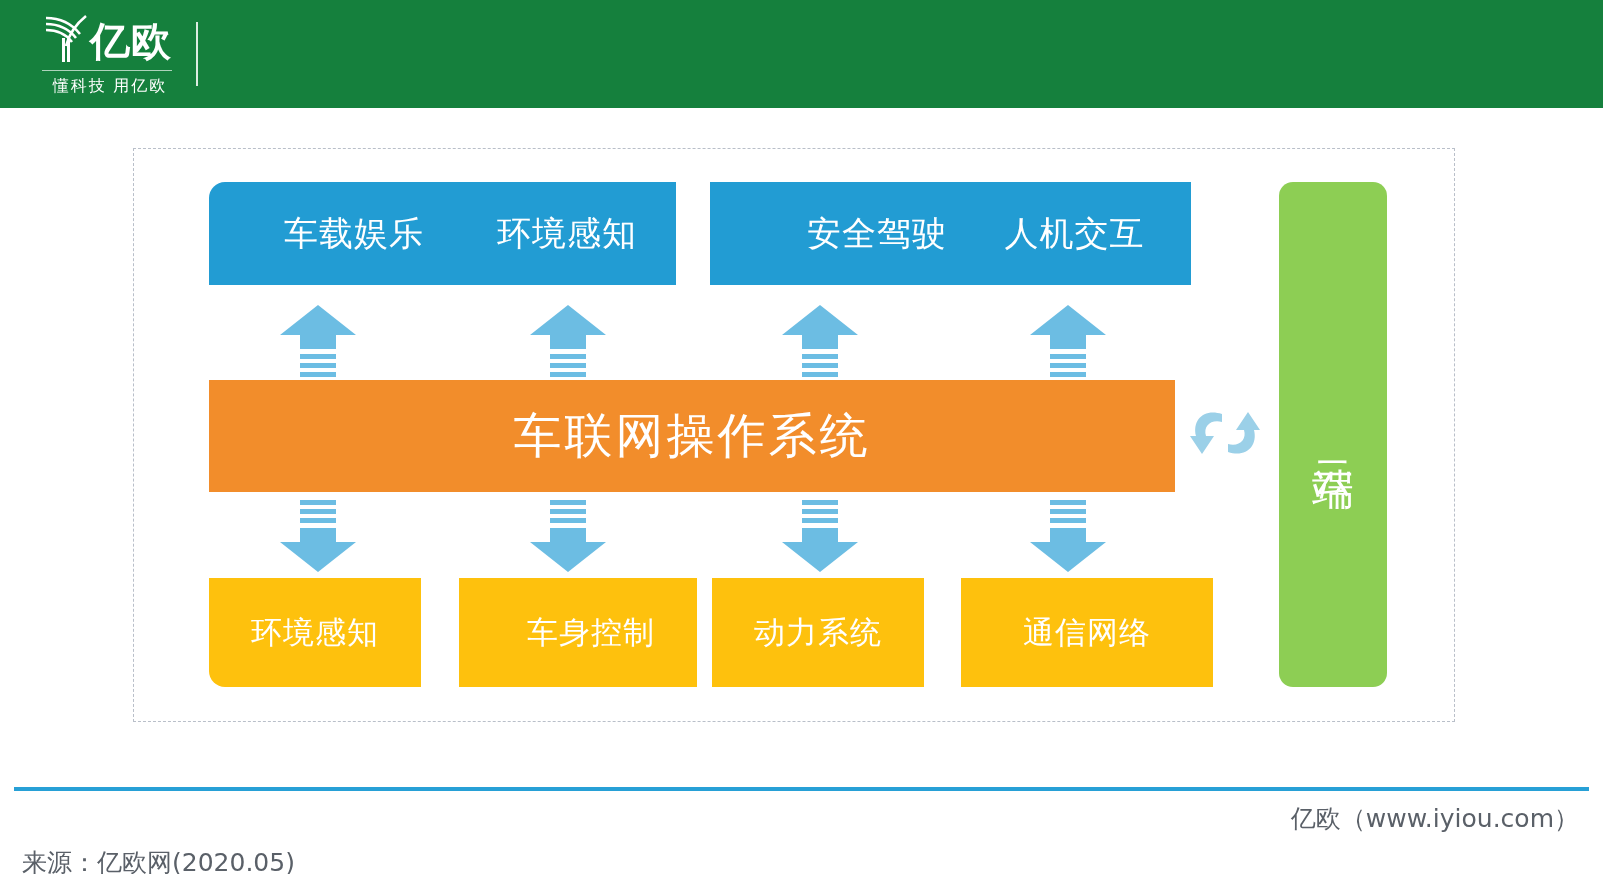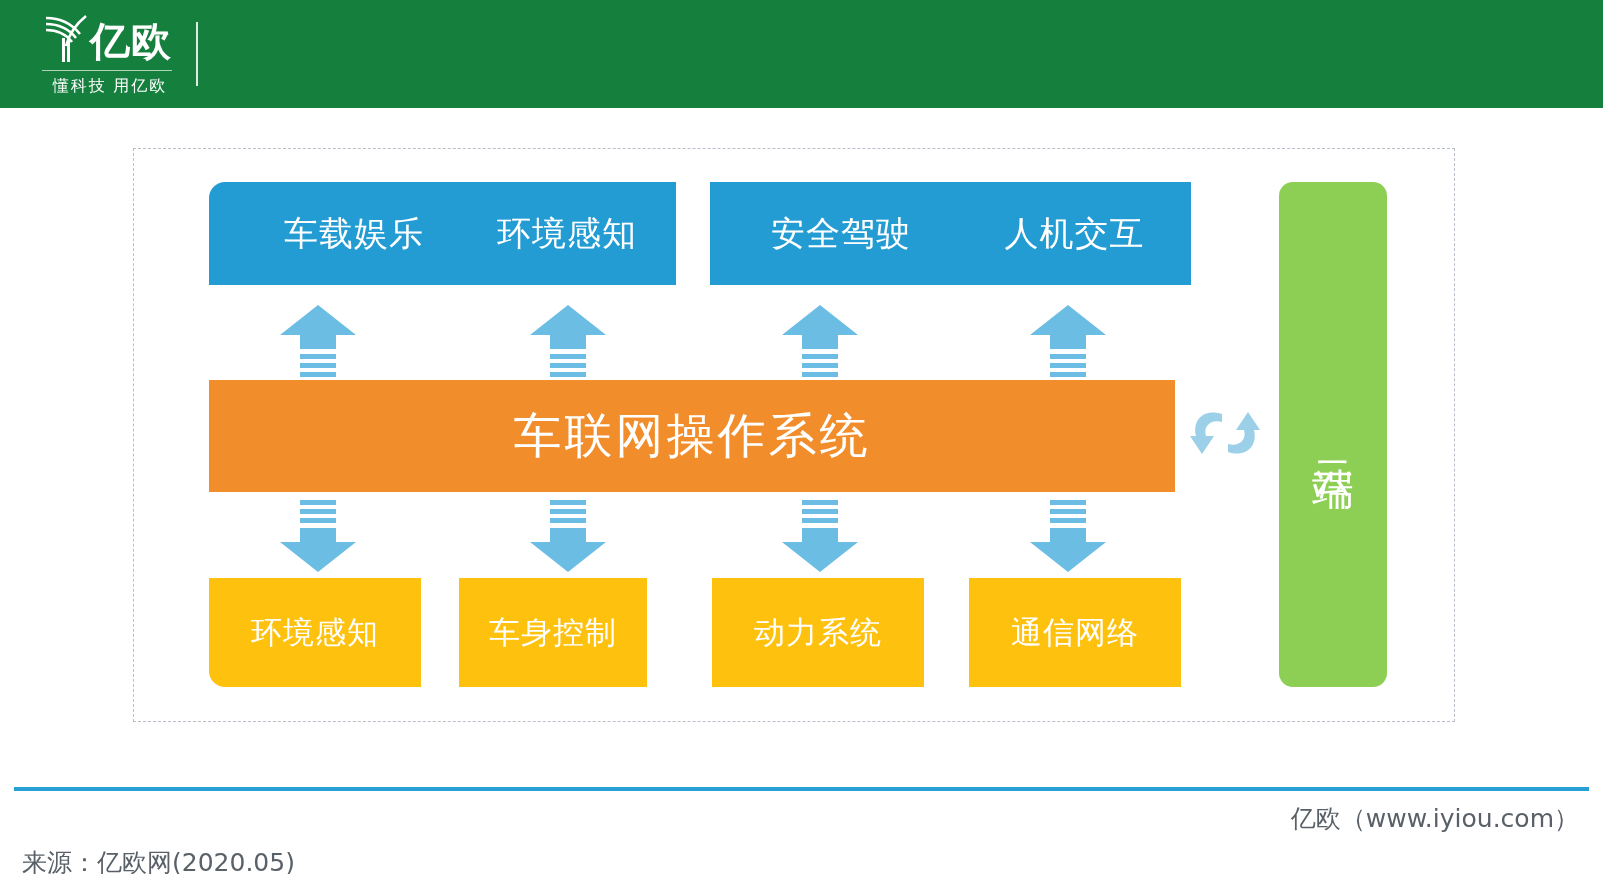--- a/index.html
+++ b/index.html
@@ -142,21 +142,21 @@
 </div>
 
 <div class="canvas"></div>
 
 <div class="node top-node first" style="left:209px;top:182px;width:218px;">
   <span>车载娱乐</span>
 </div>
 <div class="node top-node" style="left:458px;top:182px;width:218px;">
   <span>环境感知</span>
 </div>
-<div class="node top-node" style="left:710px;top:182px;width:262px;">
+<div class="node top-node" style="left:710px;top:182px;width:262px;padding-left:36px;">
   <span>安全驾驶</span>
 </div>
 <div class="node top-node" style="left:958px;top:182px;width:233px;">
   <span>人机交互</span>
 </div>
 
 <svg class="arrow-up" style="left:278px;top:305px;" viewBox="0 0 80 72">
   <polygon points="40,0 78,30 58,30 58,44 22,44 22,30 2,30" fill="#6cbde3"></polygon>
   <rect x="22" y="49" width="36" height="5" fill="#6cbde3"></rect>
   <rect x="22" y="58" width="36" height="5" fill="#6cbde3"></rect>
@@ -215,25 +215,25 @@
 <svg class="arrow-down" style="left:1028px;top:500px;" viewBox="0 0 80 72">
   <rect x="22" y="0" width="36" height="5" fill="#6cbde3"></rect>
   <rect x="22" y="9" width="36" height="5" fill="#6cbde3"></rect>
   <rect x="22" y="18" width="36" height="5" fill="#6cbde3"></rect>
   <polygon points="40,72 78,42 58,42 58,28 22,28 22,42 2,42" fill="#6cbde3"></polygon>
 </svg>
 
 <div class="node bottom-node first" style="left:209px;top:578px;width:212px;">
   <span>环境感知</span>
 </div>
-<div class="node bottom-node" style="left:459px;top:578px;width:188px;">
+<div class="node bottom-node" style="left:459px;top:578px;width:212px;padding-left:26px;">
   <span>车身控制</span>
 </div>
 <div class="node bottom-node" style="left:712px;top:578px;width:212px;">
   <span>动力系统</span>
 </div>
-<div class="node bottom-node" style="left:961px;top:578px;width:212px;margin-left:8px;">
+<div class="node bottom-node" style="left:961px;top:578px;width:252px;">
   <span>通信网络</span>
 </div>
 
 <div class="foot-rule"></div>
 <div class="foot-left">来源：亿欧网(2020.05)</div>
 <div class="foot-right">亿欧（www.iyiou.com）</div>
 
 </body></html>

